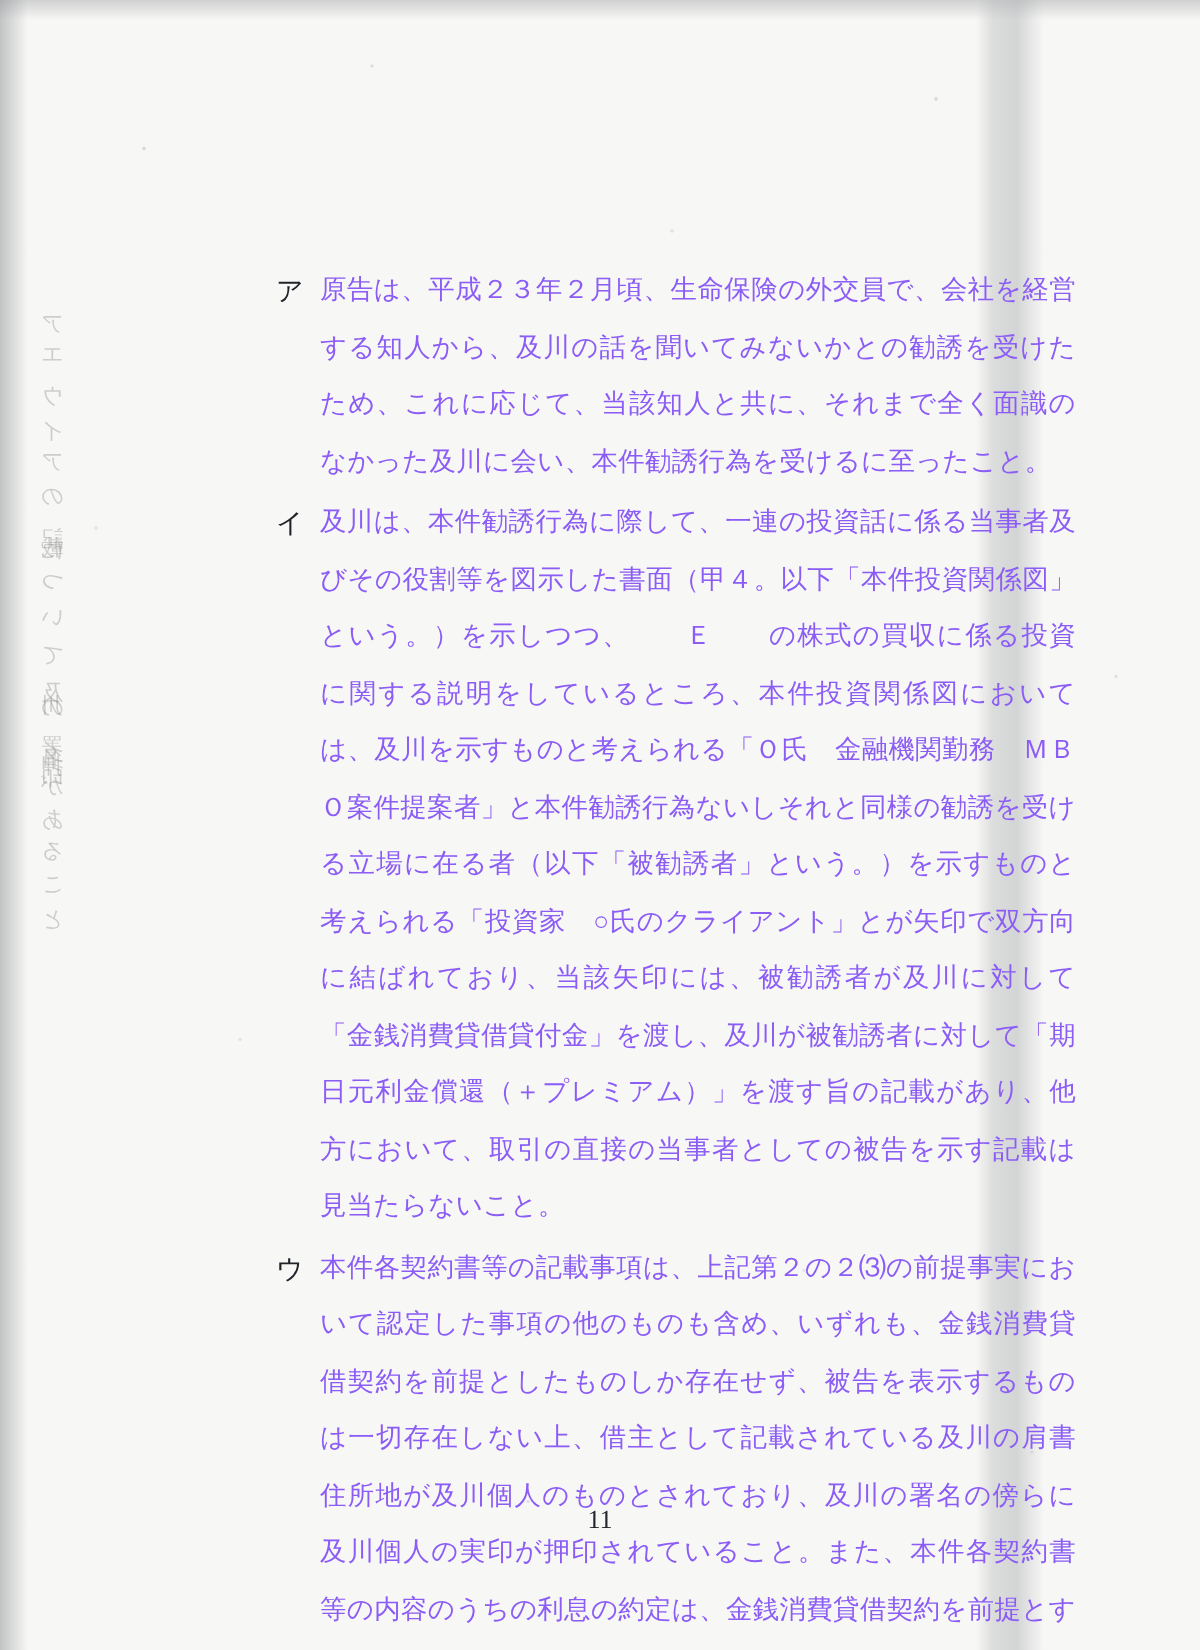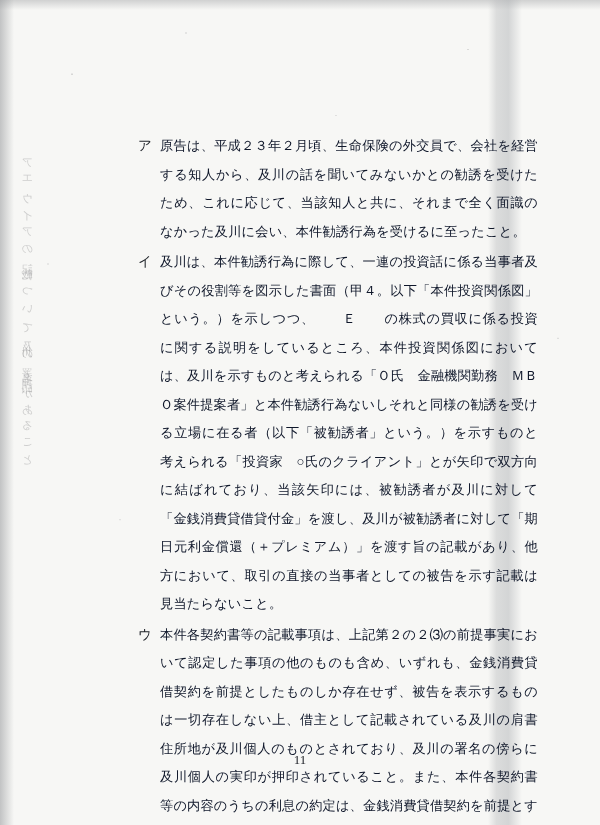--- a/index.html
+++ b/index.html
@@ -105,24 +105,25 @@
     flex: 0 0 auto;
     width: 22px;
     font-size: 13.5px;
     line-height: 28.5px;
     color: #20242a;
   }
   .body {
     flex: 1 1 auto;
     font-size: 13.2px;
     line-height: 28.5px;
-    color: #0f172a;
+    color: #8b5cf6;
     text-align: justify;
     text-justify: inter-character;
     letter-spacing: .2px;
+    font-family: Liberation Mono, monospace;
   }
 
   .page-number {
     position: absolute;
     left: 0;
     top: 752px;
     width: 600px;
     text-align: center;
     font-size: 13px;
     color: #24272c;

